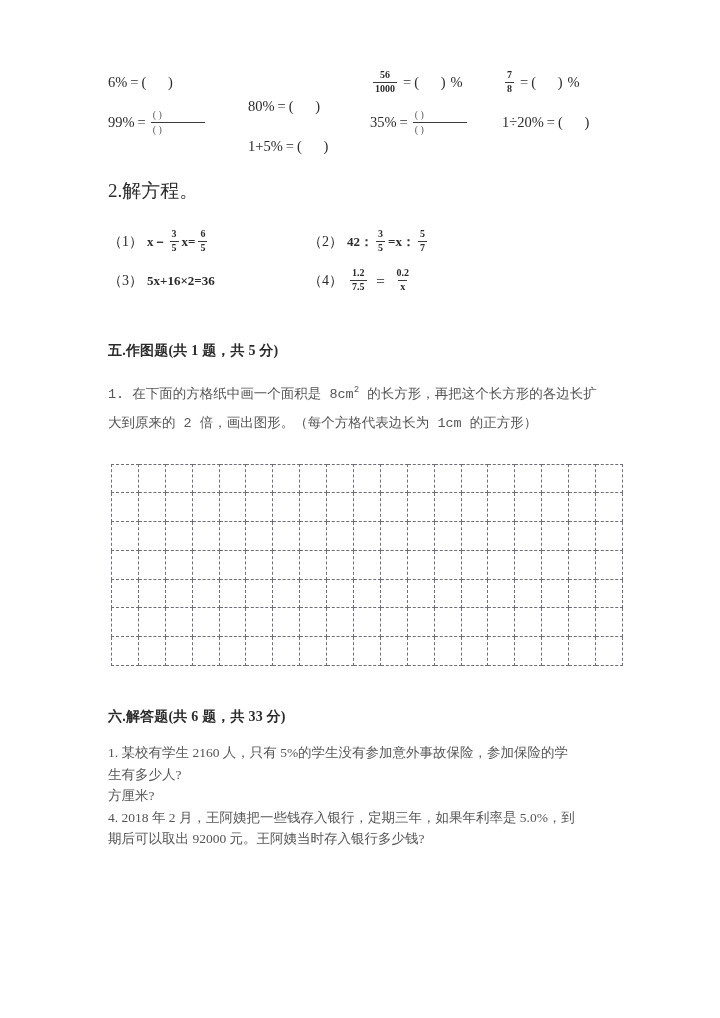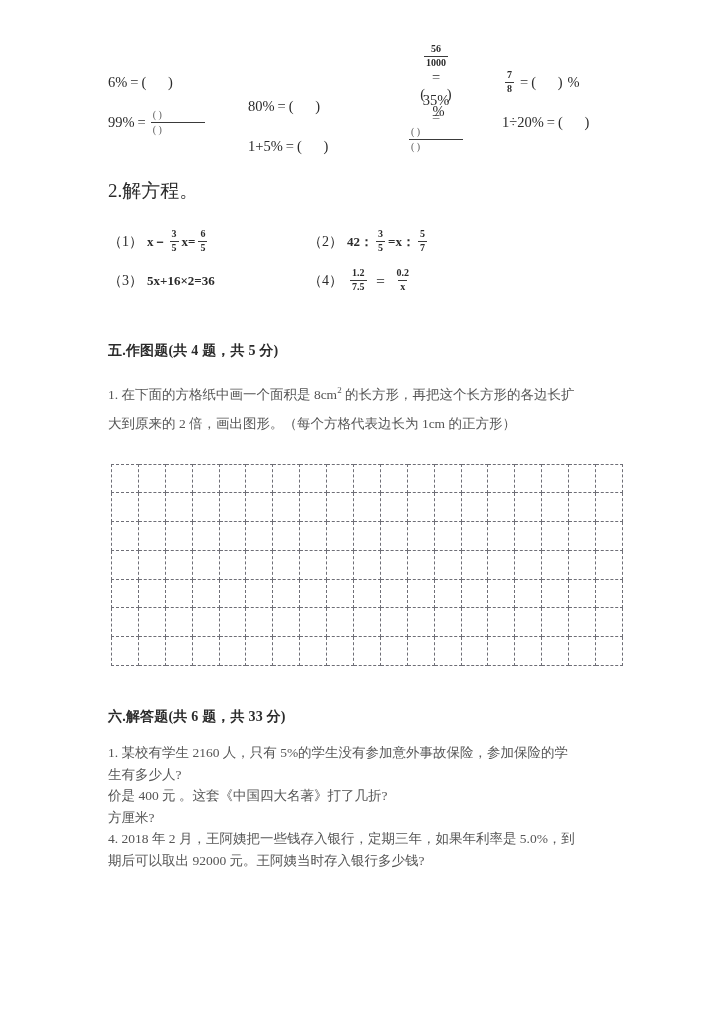--- a/index.html
+++ b/index.html
@@ -35,21 +35,21 @@
     height: 40px;
     font-size: 14.5px;
   }
   .fill-cell {
     display: flex;
     align-items: center;
     white-space: nowrap;
   }
   .fc-0 { width: 140px; }
   .fc-1 { width: 122px; margin-top: 48px; }
-  .fc-2 { width: 132px; flex-direction: column; }
+  .fc-2 { width: 132px; }
   .fc-3 { width: 118px; }
 
   .op { margin: 0 3px; }
   .paren-blank {
     letter-spacing: 0;
     white-space: pre;
   }
   .pct { margin-left: 5px; font-size: 14.5px; }
 
   
@@ -123,20 +123,21 @@
     font-size: 14px;
     font-weight: bold;
     margin-top: 42px;
     margin-bottom: 16px;
     letter-spacing: 0.2px;
   }
   .q-text {
     font-size: 13.5px;
     line-height: 29px;
     color: #555555;
+    font-family: Liberation Mono, monospace;
   }
   .sup { font-size: 9px; vertical-align: super; }
 
   
   .grid-wrap {
     margin-top: 26px;
     position: relative;
     left: 3px;
   }
   table.grid {
@@ -275,21 +276,21 @@
           </span>
           <span class="eqsign">＝</span>
           <span class="frac big">
             <span class="num">0.2</span>
             <span class="den">x</span>
           </span>
         </div>
       </div>
     </div>
 
-    <div class="section-head">五.作图题(共 4 题，共 5 分)</div>
+    <div class="section-head">五.作图题(共 1 题，共 5 分)</div>
 
     <div class="q-text">
       <span>1. 在下面的方格纸中画一个面积是 8cm</span><span class="sup">2</span><span> 的长方形，再把这个长方形的各边长扩</span>
     </div>
     <div class="q-text">大到原来的 2 倍，画出图形。（每个方格代表边长为 1cm 的正方形）</div>
 
     <div class="grid-wrap">
       <table class="grid">
         <tbody>
             <tr>
@@ -441,20 +442,19 @@
             </tr>
           </tbody>
       </table>
     </div>
 
     <div class="section-head">六.解答题(共 6 题，共 33 分)</div>
 
     <div class="answers">
         <p>1. 某校有学生 2160 人，只有 5%的学生没有参加意外事故保险，参加保险的学</p>
         <p>生有多少人?</p>
-        <p>价是 400 元 。这套《中国四大名著》打了几折?</p>
         <p>方厘米?</p>
         <p>4. 2018 年 2 月，王阿姨把一些钱存入银行，定期三年，如果年利率是 5.0%，到</p>
         <p>期后可以取出 92000 元。王阿姨当时存入银行多少钱?</p>
       </div>
 
   </div>
 </div>
 
 </body></html>

